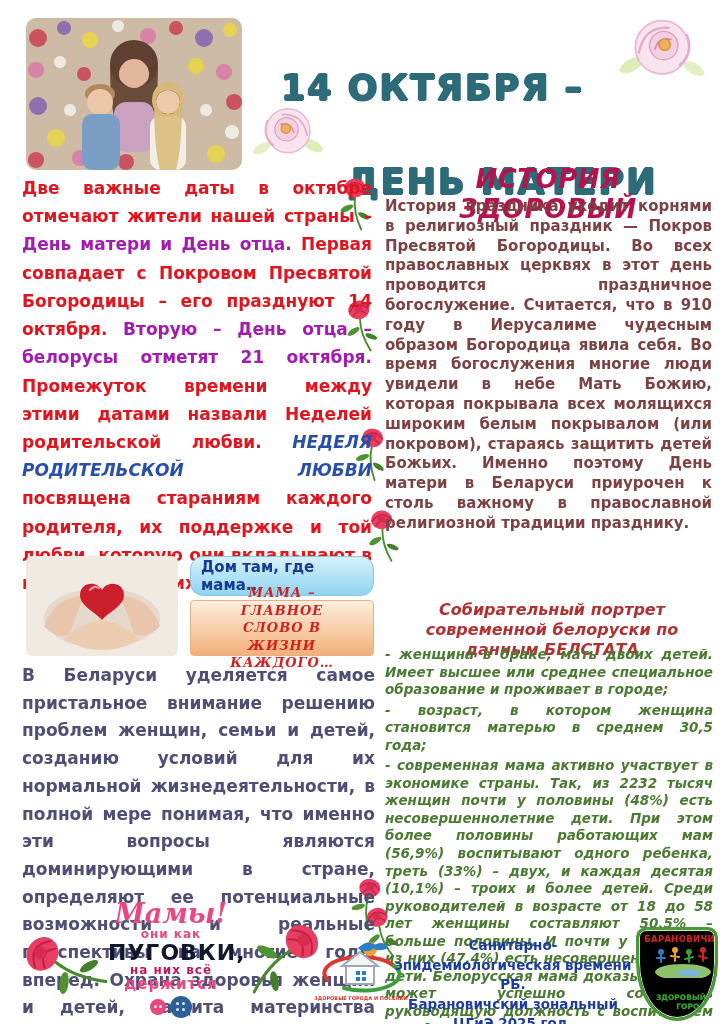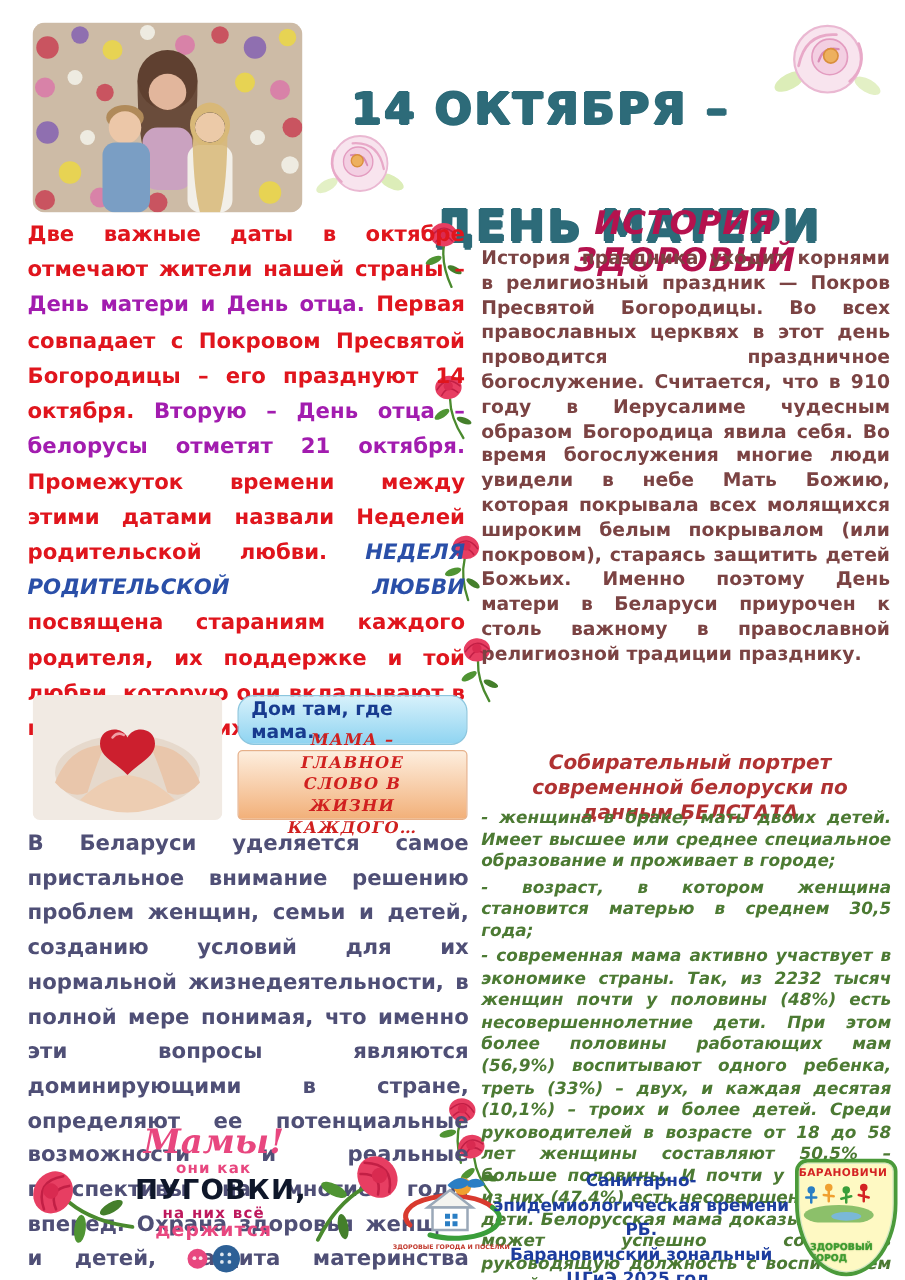--- a/index.html
+++ b/index.html
@@ -74,23 +74,23 @@
   .portrait { position:absolute; left:385px; top:646px; width:328px;
     color:#4c7a33; font-size:13.5px; font-weight:700; font-style:italic;
     line-height:1.3; text-align:justify; }
   .portrait .item { margin-bottom:3px; }
   
   .footer-text { position:absolute; left:388px; top:936px; width:250px; text-align:center;
     color:#1c3c9e; font-size:13.5px; font-weight:900; line-height:1.45; }
   .hc-logo { position:absolute; left:314px; top:936px; width:94px; height:74px; text-align:center; }
   .hc-logo .lbl { font-size:5px; font-weight:900; color:#c23a2e; line-height:1.1; margin-top:-6px; }
   .emblem { position:absolute; left:636px; top:927px; width:82px; height:94px;
-    background:#fef9c3; border:3px solid #4a9a3a;
+    background:#000000; border:3px solid #4a9a3a;
     border-radius:10px 10px 50% 50% / 10px 10px 62% 62%;
-    box-shadow:0 0 0 1px #cfe6c4 inset; overflow:hidden; text-align:left; }
+    box-shadow:0 0 0 1px #cfe6c4 inset; overflow:hidden; text-align:right; }
   .emblem .top { color:#d42323; font-size:8.5px; font-weight:900; letter-spacing:.3px; margin-top:4px; }
   .emblem .bottom { color:#3f9e30; font-size:7.5px; font-weight:900; line-height:1.15;
     width:58px; margin:12px auto; text-shadow:0 0 1px #2c7a20; }
 </style>
 </head>
 <body>
 
 <svg width="0" height="0" style="position:absolute" aria-hidden="true">
   <defs>
     <symbol id="roseBig" viewBox="0 0 100 90">

